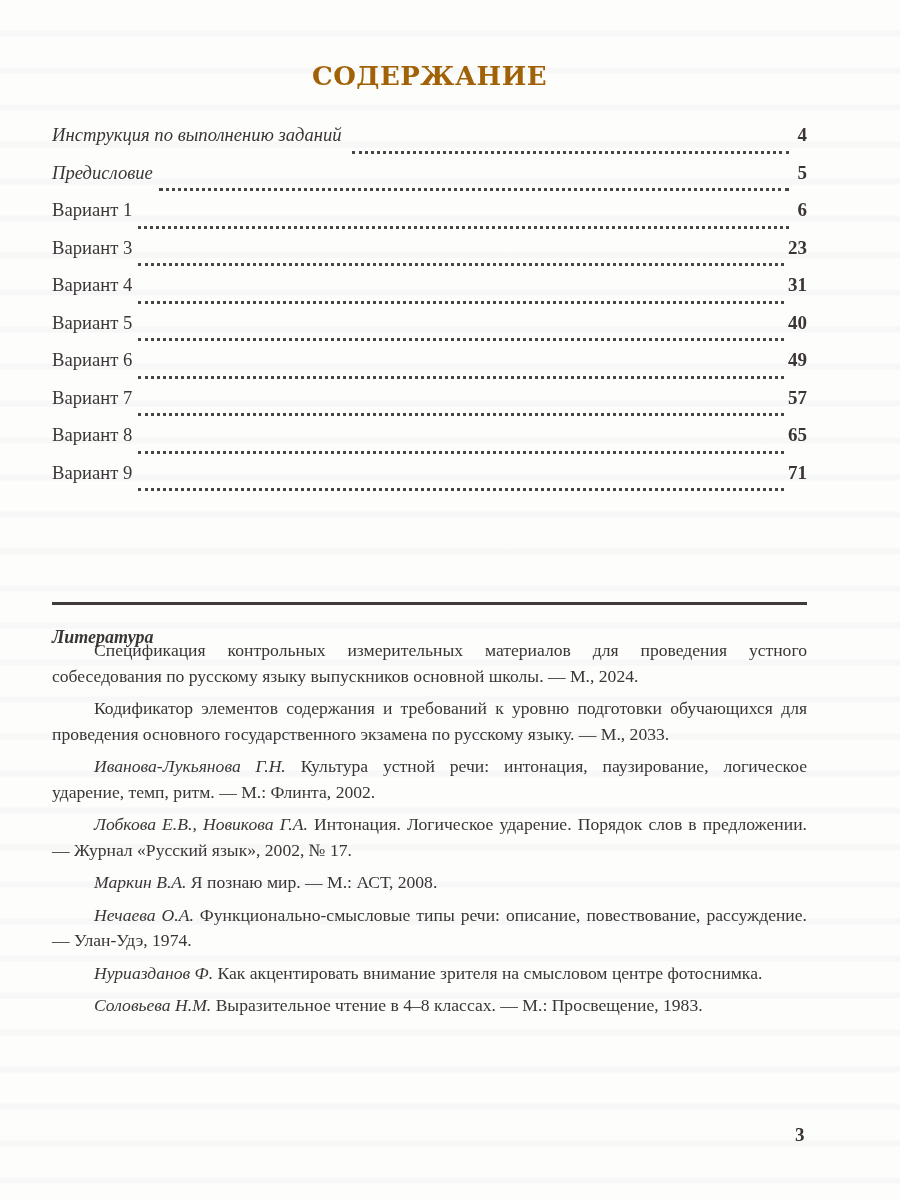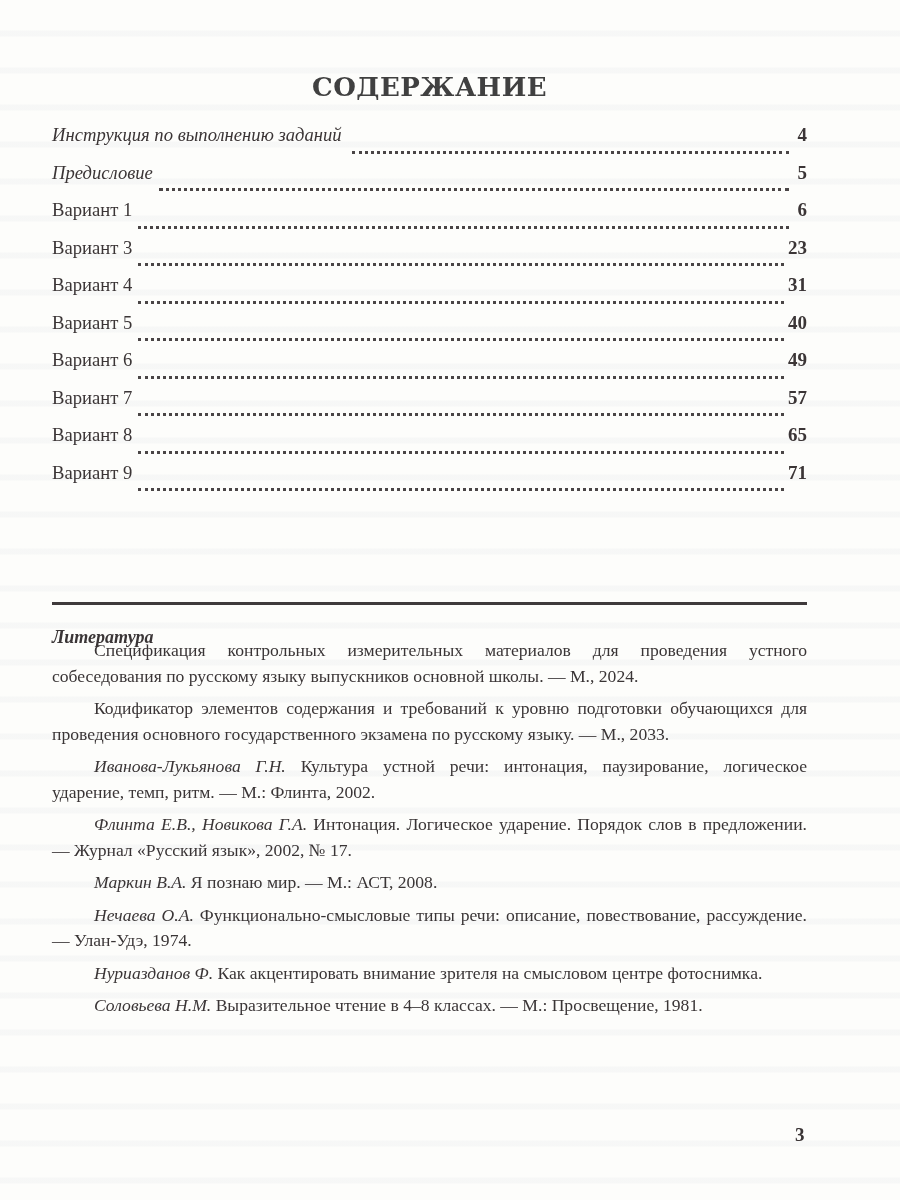--- a/index.html
+++ b/index.html
@@ -26,27 +26,27 @@
     .page {
       position: absolute;
       left: 52px;
       top: 0;
       width: 755px;
     }
     .toc-title {
       position: absolute;
       left: 0;
       width: 755px;
-      top: 55px;
+      top: 44px;
       text-align: center;
       font-family: "DejaVu Serif", serif;
       font-weight: bold;
       font-size: 26px;
       letter-spacing: 0.5px;
-      color: #404040;
+      color: #a16207;
     }
     .toc-list {
       position: absolute;
       left: 0;
       top: 124px;
       width: 755px;
       list-style: none;
       margin: 0;
       padding: 0;
     }
@@ -190,21 +190,21 @@
   </ul>
 
   <div class="rule"></div>
 
   <h2 class="lit-title">Литература</h2>
 
   <div class="lit-list">
     <p class="lit-entry"><span class="author"></span><span>Спецификация контрольных измерительных материалов для проведения устного собеседования по русскому языку выпускников основной школы. — М., 2024.</span></p>
     <p class="lit-entry"><span class="author"></span><span>Кодификатор элементов содержания и требований к уровню подготовки обучающихся для проведения основного государственного экзамена по русскому языку. — М., 2033.</span></p>
     <p class="lit-entry"><span class="author">Иванова-Лукьянова Г.Н.</span><span> Культура устной речи: интонация, паузирование, логическое ударение, темп, ритм. — М.: Флинта, 2002.</span></p>
-    <p class="lit-entry"><span class="author">Флинта Е.В., Новикова Г.А.</span><span> Интонация. Логическое ударение. Порядок слов в предложении. — Журнал «Русский язык», 2002, № 17.</span></p>
+    <p class="lit-entry"><span class="author">Лобкова Е.В., Новикова Г.А.</span><span> Интонация. Логическое ударение. Порядок слов в предложении. — Журнал «Русский язык», 2002, № 17.</span></p>
     <p class="lit-entry"><span class="author">Маркин В.А.</span><span> Я познаю мир. — М.: АСТ, 2008.</span></p>
     <p class="lit-entry"><span class="author">Нечаева О.А.</span><span> Функционально-смысловые типы речи: описание, повествование, рассуждение. — Улан-Удэ, 1974.</span></p>
     <p class="lit-entry"><span class="author">Нуриазданов Ф.</span><span> Как акцентировать внимание зрителя на смысловом центре фотоснимка.</span></p>
-    <p class="lit-entry"><span class="author">Соловьева Н.М.</span><span> Выразительное чтение в 4–8 классах. — М.: Просвещение, 1981.</span></p>
+    <p class="lit-entry"><span class="author">Соловьева Н.М.</span><span> Выразительное чтение в 4–8 классах. — М.: Просвещение, 1983.</span></p>
   </div>
 </div>
 
 <div class="page-number">3</div>
 
 </body></html>

